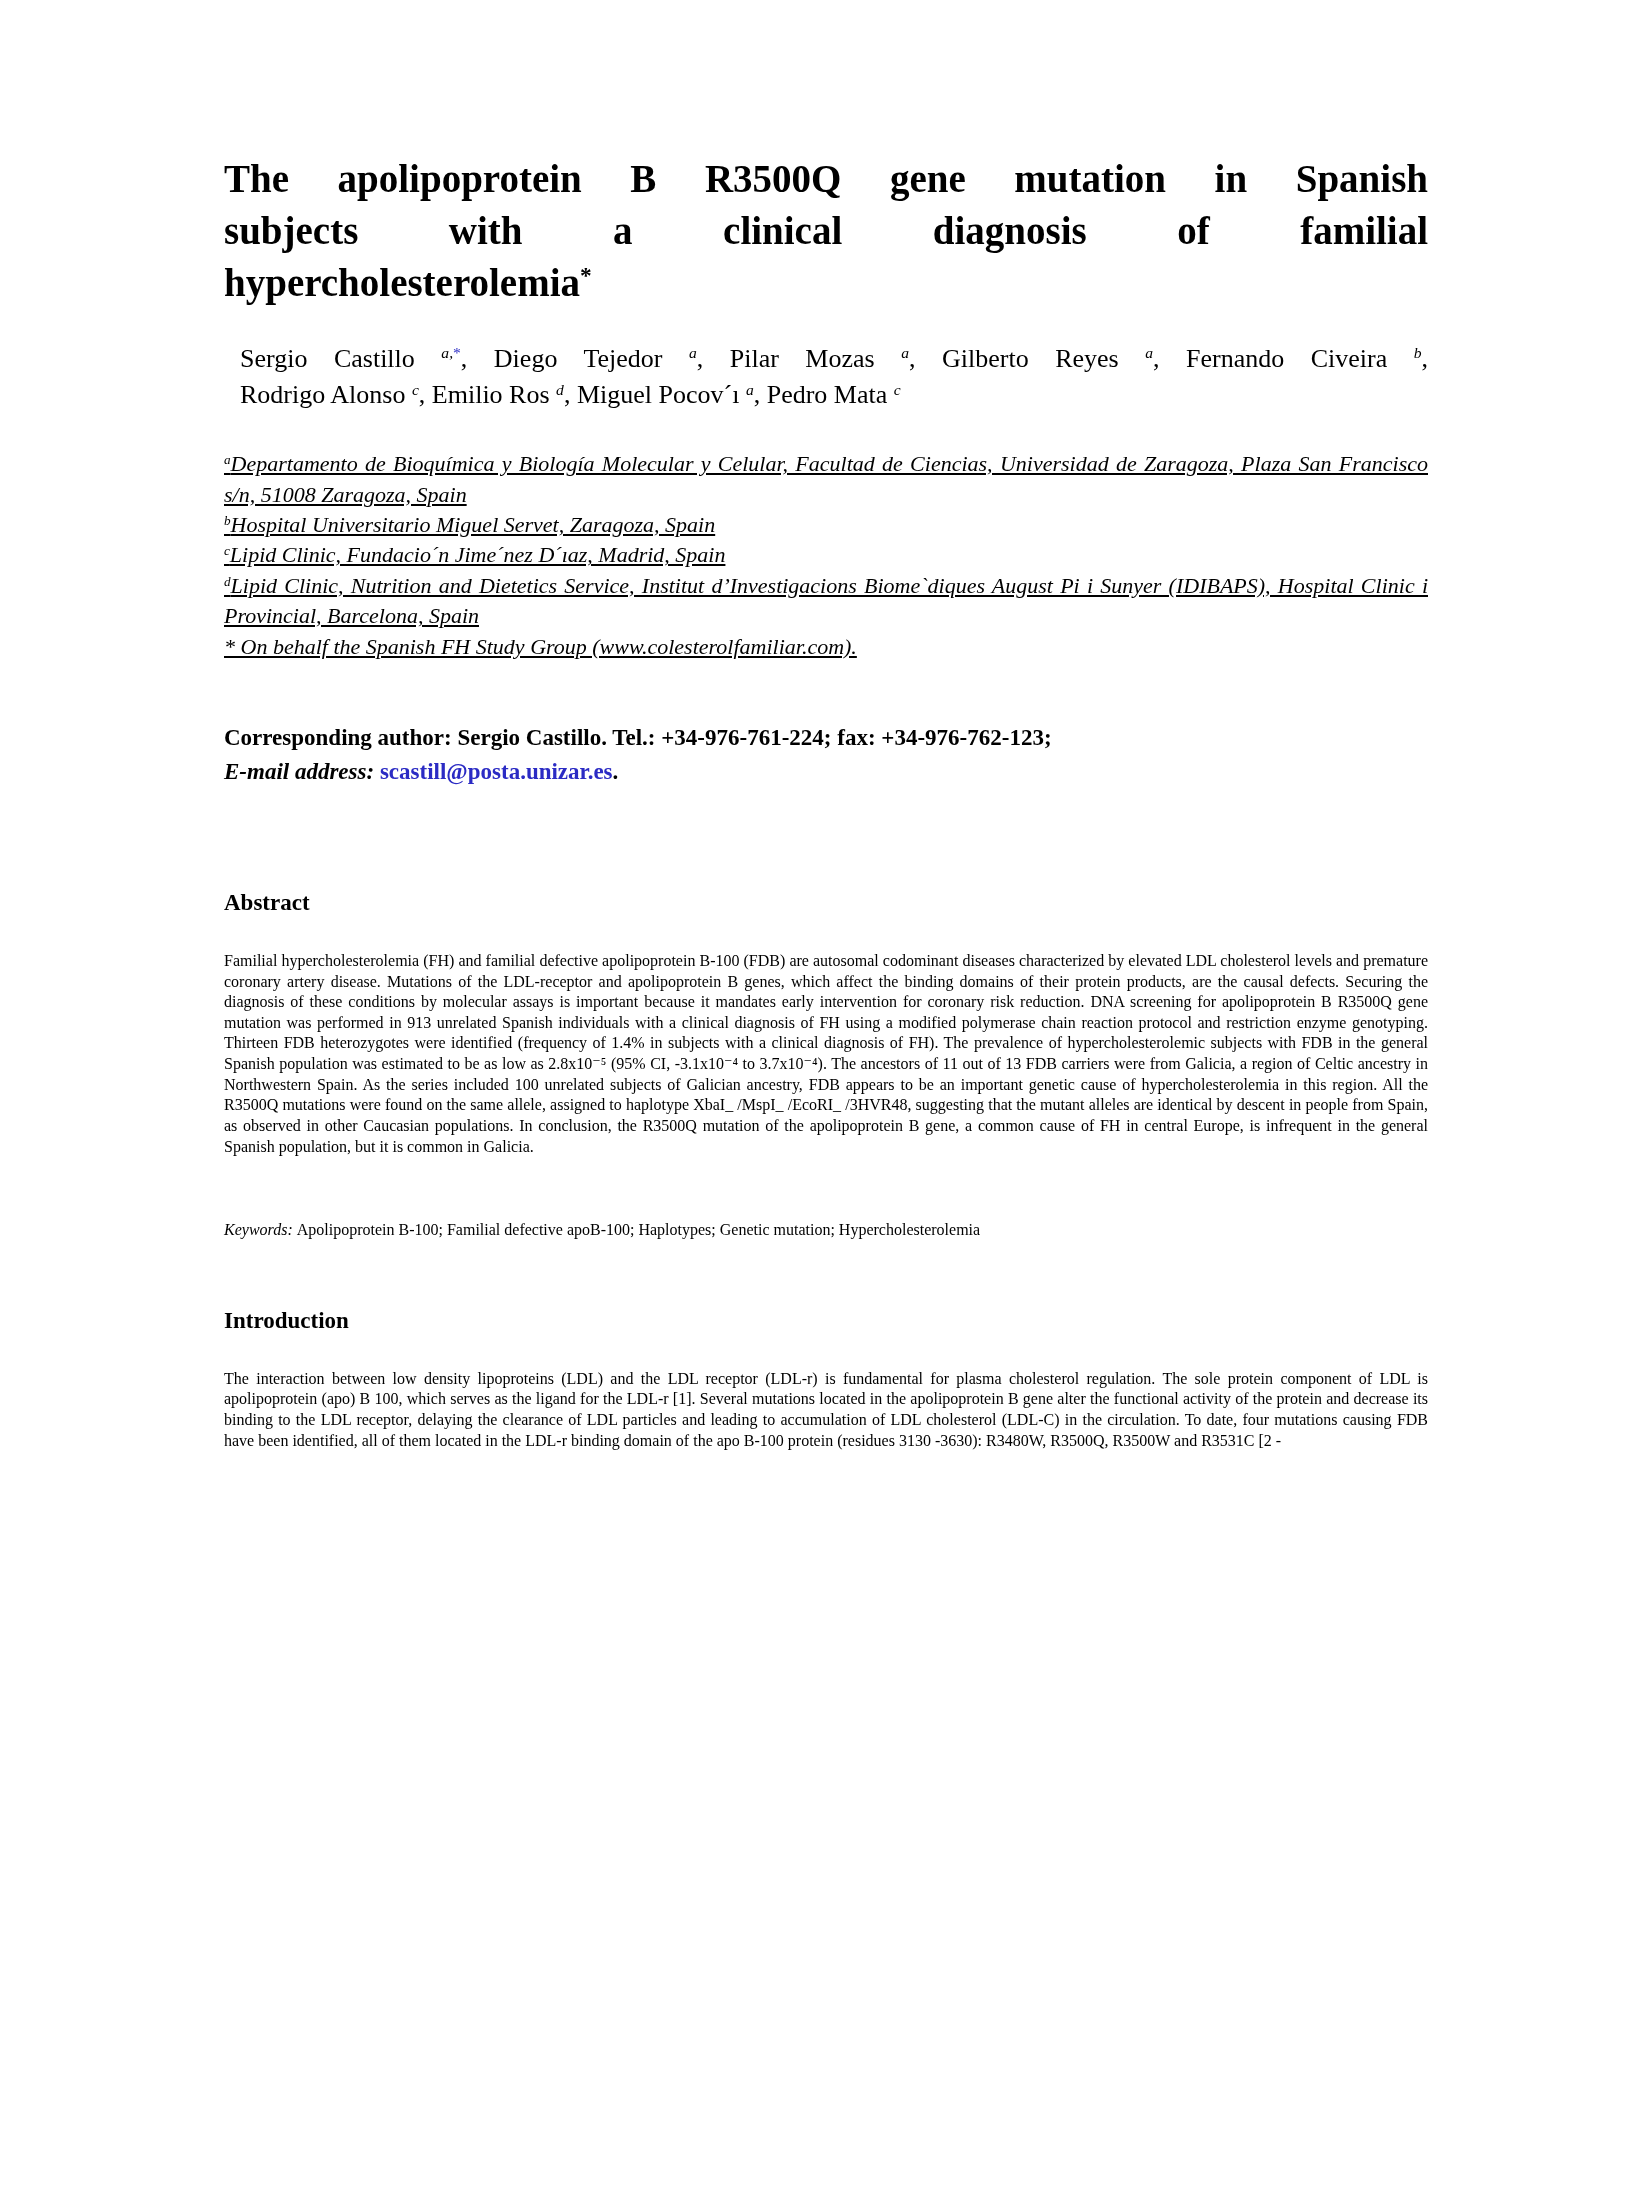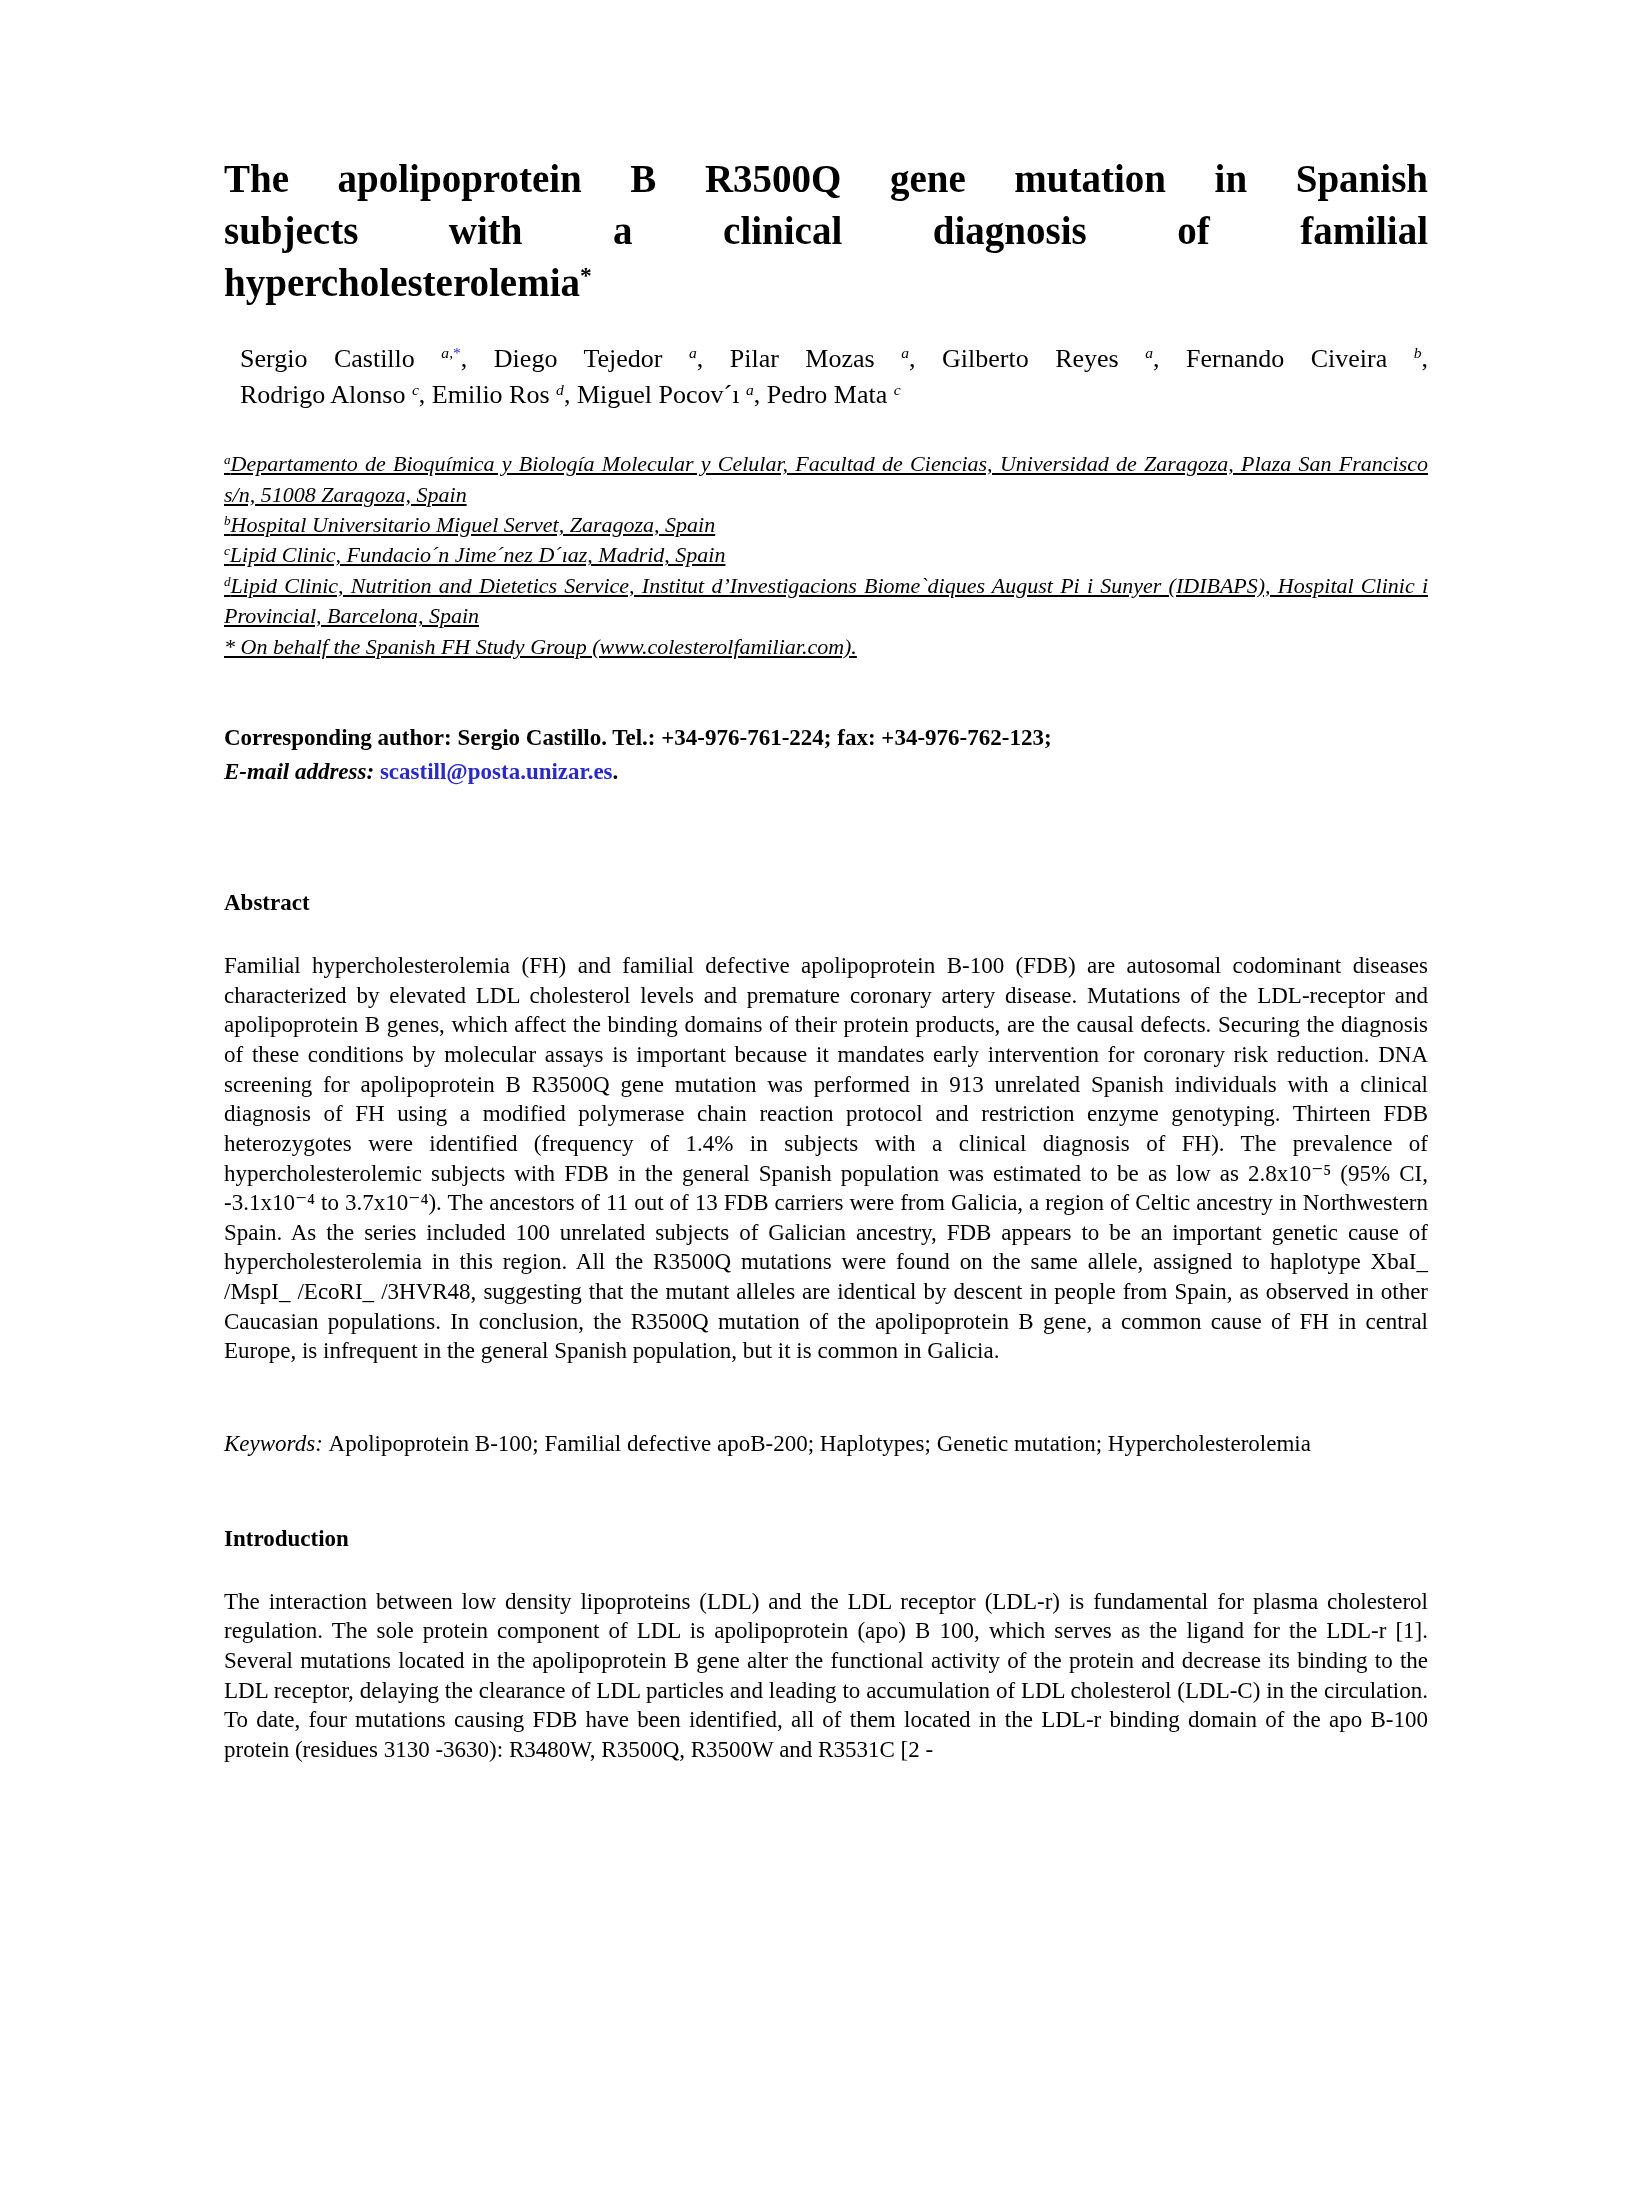--- a/index.html
+++ b/index.html
@@ -77,21 +77,21 @@
     text-decoration: none;
     cursor: pointer;
   }
   
   .section-heading {
     font-size: 23px;
     font-weight: bold;
     margin-bottom: 35px;
   }
   .body-text {
-    font-size: 23px;
+    font-size: 16px;
     line-height: 1.29;
     text-align: justify;
   }
   .abstract-body { margin-bottom: 63px; }
   .keywords { margin-bottom: 67px; }
   .keywords-label { font-style: italic; margin-top: 43px; }
 </style>
 </head>
 <body>
 
@@ -128,19 +128,19 @@
   </div>
 
   <div class="correspondence">
     <div>Corresponding author: Sergio Castillo. Tel.: +34-976-761-224; fax: +34-976-762-123;</div>
     <div><span class="email-label">E-mail address: </span><a class="email-link">scastill@posta.unizar.es</a><span>.</span></div>
   </div>
 
   <div class="section-heading">Abstract</div>
   <p class="body-text abstract-body">Familial hypercholesterolemia (FH) and familial defective apolipoprotein B-100 (FDB) are autosomal codominant diseases characterized by elevated LDL cholesterol levels and premature coronary artery disease. Mutations of the LDL-receptor and apolipoprotein B genes, which affect the binding domains of their protein products, are the causal defects. Securing the diagnosis of these conditions by molecular assays is important because it mandates early intervention for coronary risk reduction. DNA screening for apolipoprotein B R3500Q gene mutation was performed in 913 unrelated Spanish individuals with a clinical diagnosis of FH using a modified polymerase chain reaction protocol and restriction enzyme genotyping. Thirteen FDB heterozygotes were identified (frequency of 1.4% in subjects with a clinical diagnosis of FH). The prevalence of hypercholesterolemic subjects with FDB in the general Spanish population was estimated to be as low as 2.8x10⁻⁵ (95% CI, -3.1x10⁻⁴ to 3.7x10⁻⁴). The ancestors of 11 out of 13 FDB carriers were from Galicia, a region of Celtic ancestry in Northwestern Spain. As the series included 100 unrelated subjects of Galician ancestry, FDB appears to be an important genetic cause of hypercholesterolemia in this region. All the R3500Q mutations were found on the same allele, assigned to haplotype XbaI_ /MspI_ /EcoRI_ /3HVR48, suggesting that the mutant alleles are identical by descent in people from Spain, as observed in other Caucasian populations. In conclusion, the R3500Q mutation of the apolipoprotein B gene, a common cause of FH in central Europe, is infrequent in the general Spanish population, but it is common in Galicia.</p>
 
-  <p class="body-text keywords"><span class="keywords-label">Keywords: </span><span>Apolipoprotein B-100; Familial defective apoB-200; Haplotypes; Genetic mutation; Hypercholesterolemia</span></p>
+  <p class="body-text keywords"><span class="keywords-label">Keywords: </span><span>Apolipoprotein B-100; Familial defective apoB-100; Haplotypes; Genetic mutation; Hypercholesterolemia</span></p>
 
   <div class="section-heading">Introduction</div>
   <p class="body-text">The interaction between low density lipoproteins (LDL) and the LDL receptor (LDL-r) is fundamental for plasma cholesterol regulation. The sole protein component of LDL is apolipoprotein (apo) B 100, which serves as the ligand for the LDL-r [1]. Several mutations located in the apolipoprotein B gene alter the functional activity of the protein and decrease its binding to the LDL receptor, delaying the clearance of LDL particles and leading to accumulation of LDL cholesterol (LDL-C) in the circulation. To date, four mutations causing FDB have been identified, all of them located in the LDL-r binding domain of the apo B-100 protein (residues 3130 -3630): R3480W, R3500Q, R3500W and R3531C [2 -</p>
 
 </div>
 
 
 </body></html>

